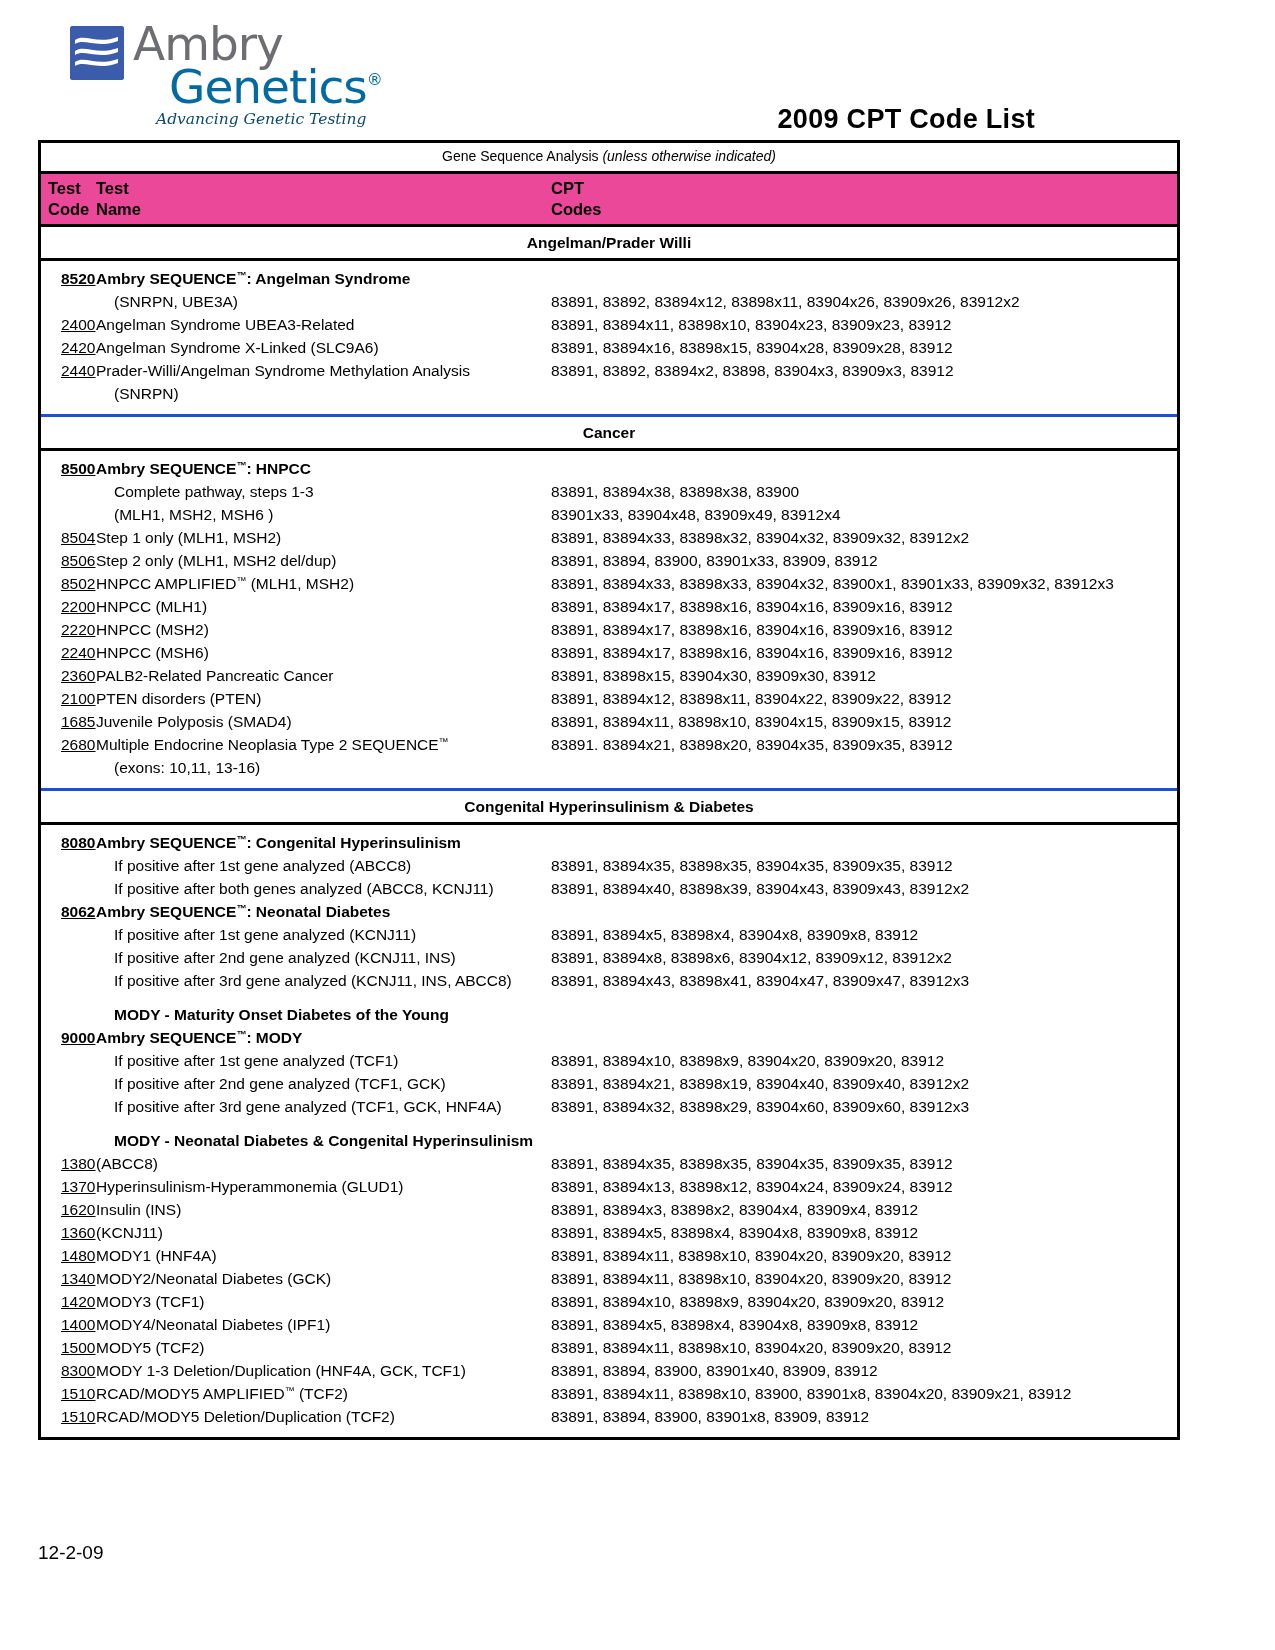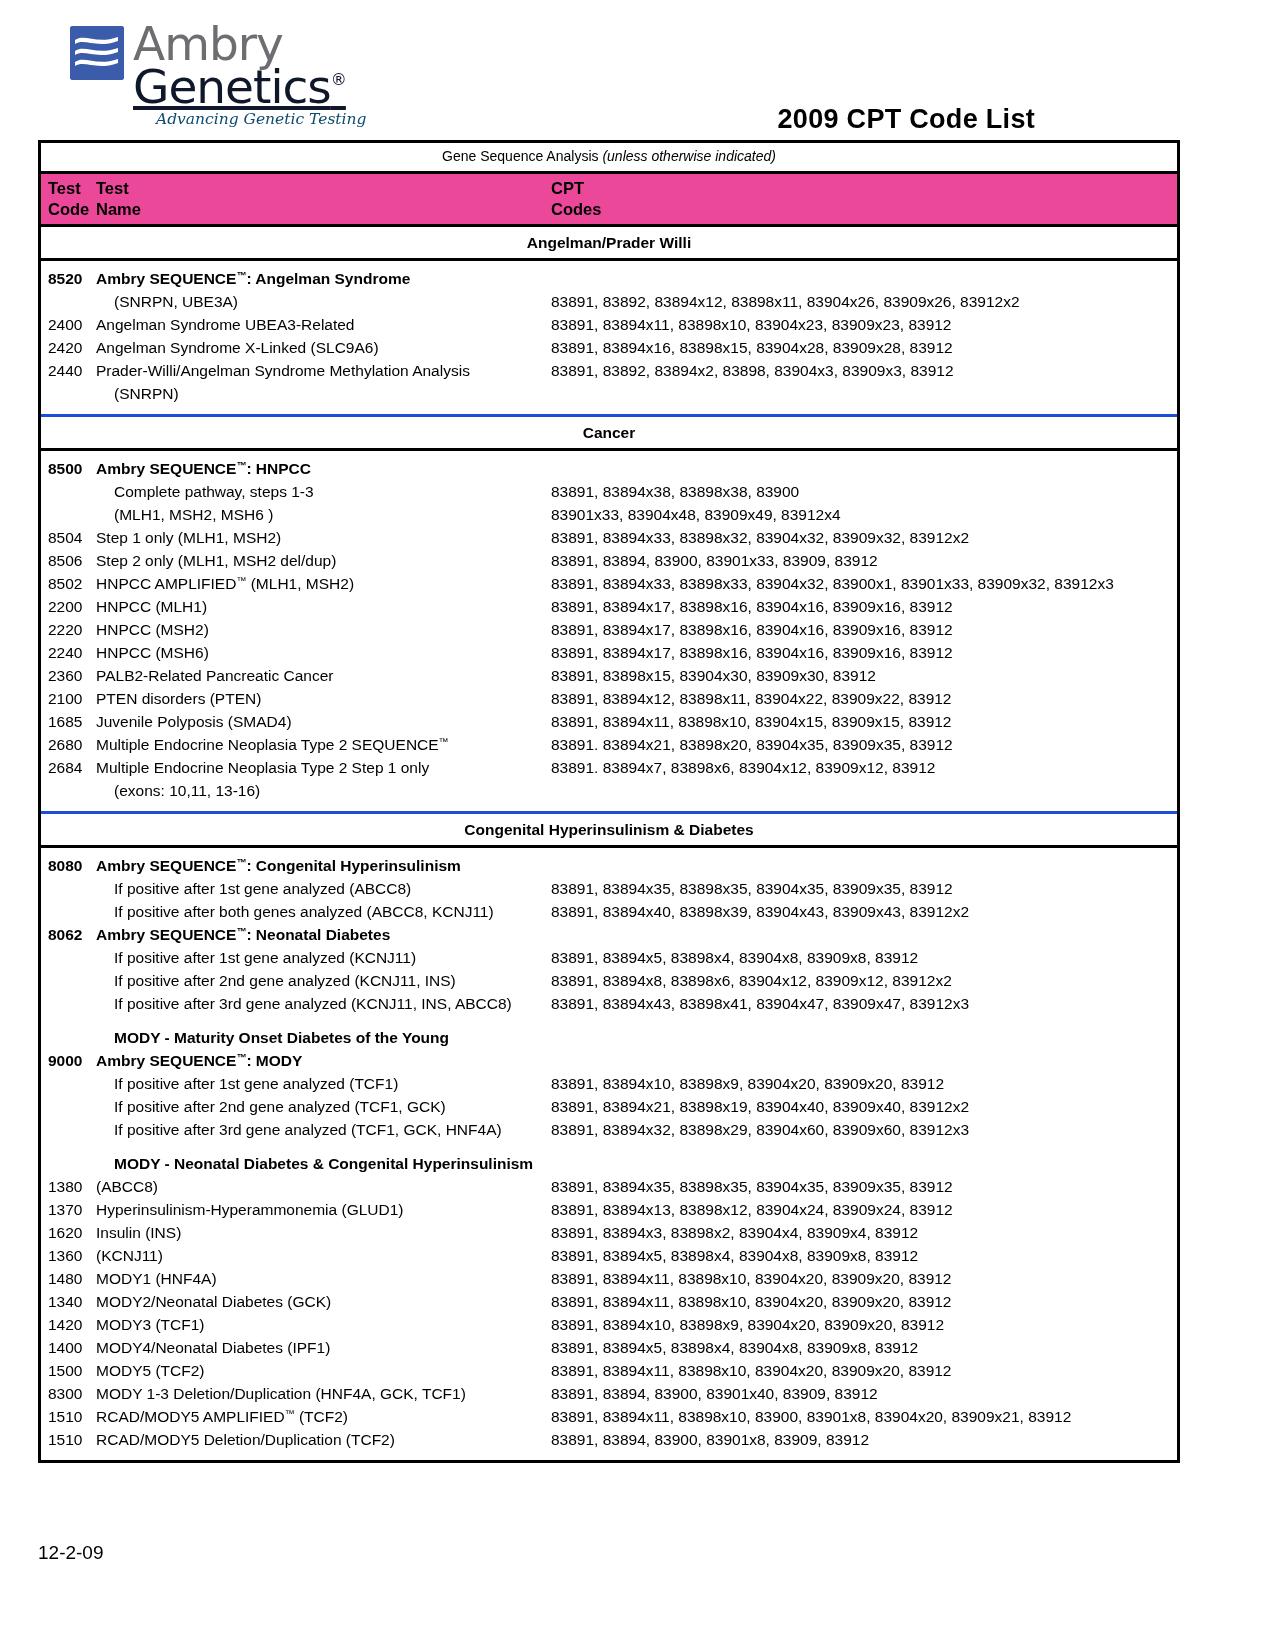--- a/index.html
+++ b/index.html
@@ -64,26 +64,26 @@
   }
   .logo-word1 {
     font-size: 47px;
     color: #6d6e71;
     letter-spacing: -1px;
     font-family: "DejaVu Sans", sans-serif;
     font-weight: 400;
   }
   .logo-word2 {
     font-size: 47px;
-    color: #0f172a;
+    color: #0369a1;
     letter-spacing: -1px;
     font-family: "DejaVu Sans", sans-serif;
     font-weight: 400;
-    white-space: nowrap;
-    text-decoration: underline;
+    margin-left: 36px;
+    white-space: nowrap;
   }
   .logo-word2 .reg {
     font-size: 16px;
     vertical-align: 18px;
   }
   .logo-tagline {
     font-size: 15.5px;
     font-style: italic;
     color: #0c4a6e;
     font-family: "DejaVu Serif", serif;
@@ -147,24 +147,25 @@
     padding: 7px 0 8px 0;
   }
   .row {
     display: flex;
     font-size: 15.5px;
     line-height: 1.47;
     min-height: 23px;
   }
   .row .code {
     width: 55px;
-    padding-left: 7px;
+    padding-left: 20px;
     box-sizing: border-box;
     flex: none;
     white-space: nowrap;
+    text-decoration: underline;
   }
   .row .name {
     width: 455px;
     flex: none;
     padding-right: 4px;
     box-sizing: border-box;
     white-space: nowrap;
   }
   .row .cpt {
     flex: 1;
@@ -328,25 +329,20 @@
             <div class="code">1685</div>
             <div class="name">Juvenile Polyposis <span class="ital">(SMAD4)</span></div>
             <div class="cpt">83891, 83894x11, 83898x10, 83904x15, 83909x15, 83912</div>
           </div>
           <div class="row">
             <div class="code">2680</div>
             <div class="name">Multiple Endocrine Neoplasia Type 2 SEQUENCE<span class="tm">™</span></div>
             <div class="cpt">83891. 83894x21, 83898x20, 83904x35, 83909x35, 83912</div>
           </div>
           <div class="row">
-            <div class="code">2684</div>
-            <div class="name">Multiple Endocrine Neoplasia Type 2 Step 1 only</div>
-            <div class="cpt">83891. 83894x7, 83898x6, 83904x12, 83909x12, 83912</div>
-          </div>
-          <div class="row">
             <div class="code"></div>
             <div class="name indent">(exons: 10,11, 13-16)</div>
             <div class="cpt"></div>
           </div>
         </div>
         <div class="section-band">Congenital Hyperinsulinism &amp; Diabetes</div>
         <div class="rows">
           <div class="row bold">
             <div class="code">8080</div>
             <div class="name">Ambry SEQUENCE<span class="tm">™</span>: Congenital Hyperinsulinism</div>

